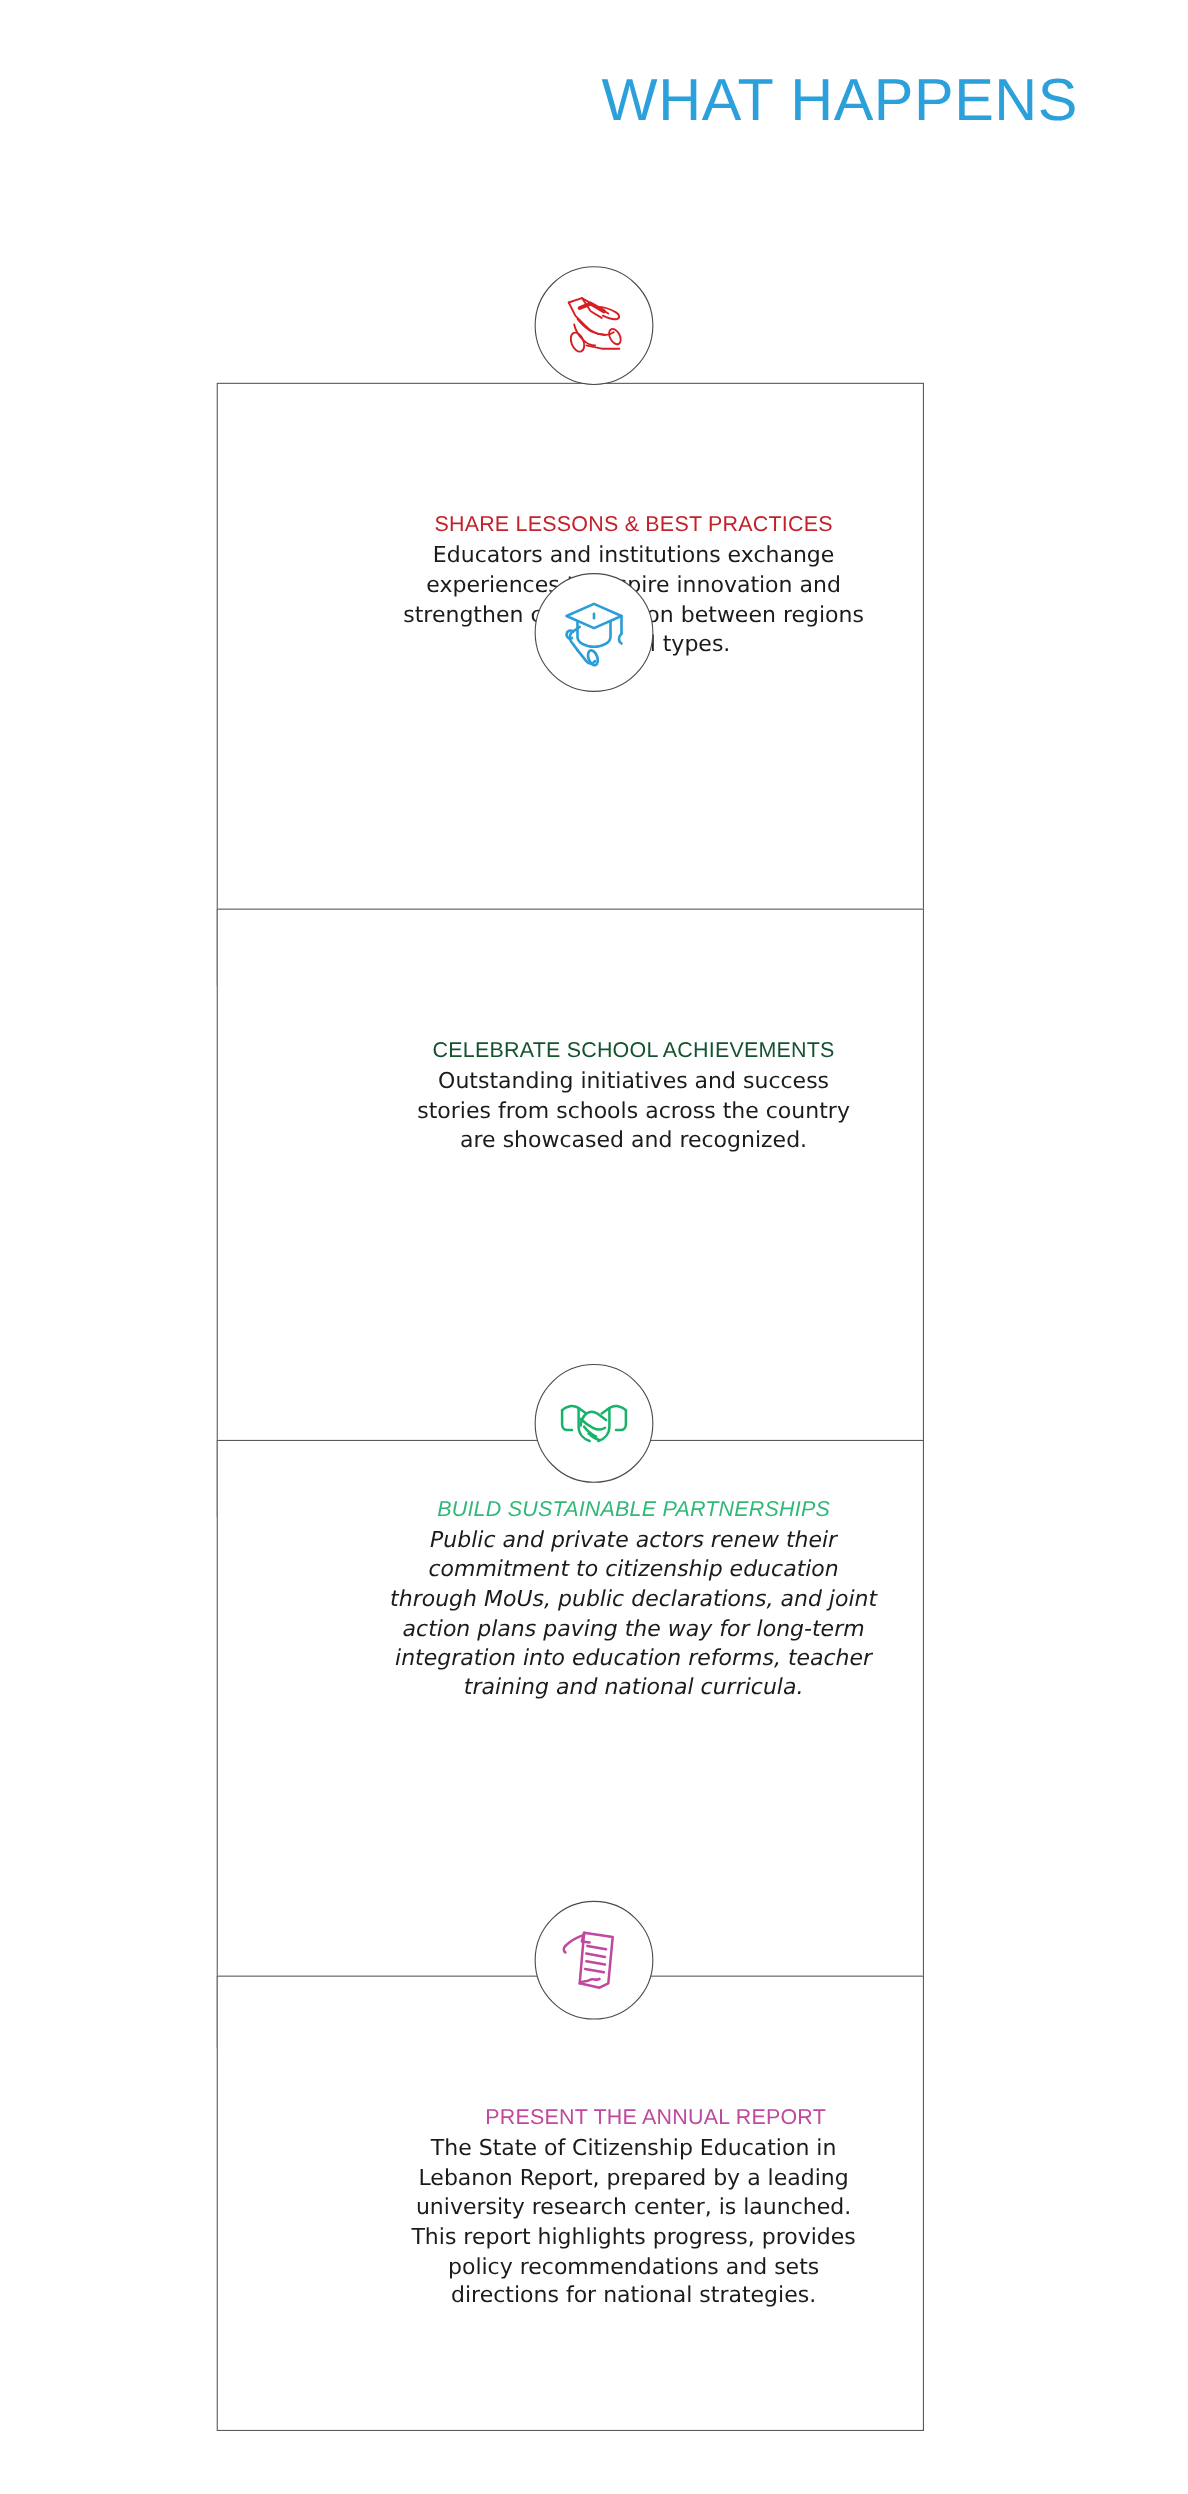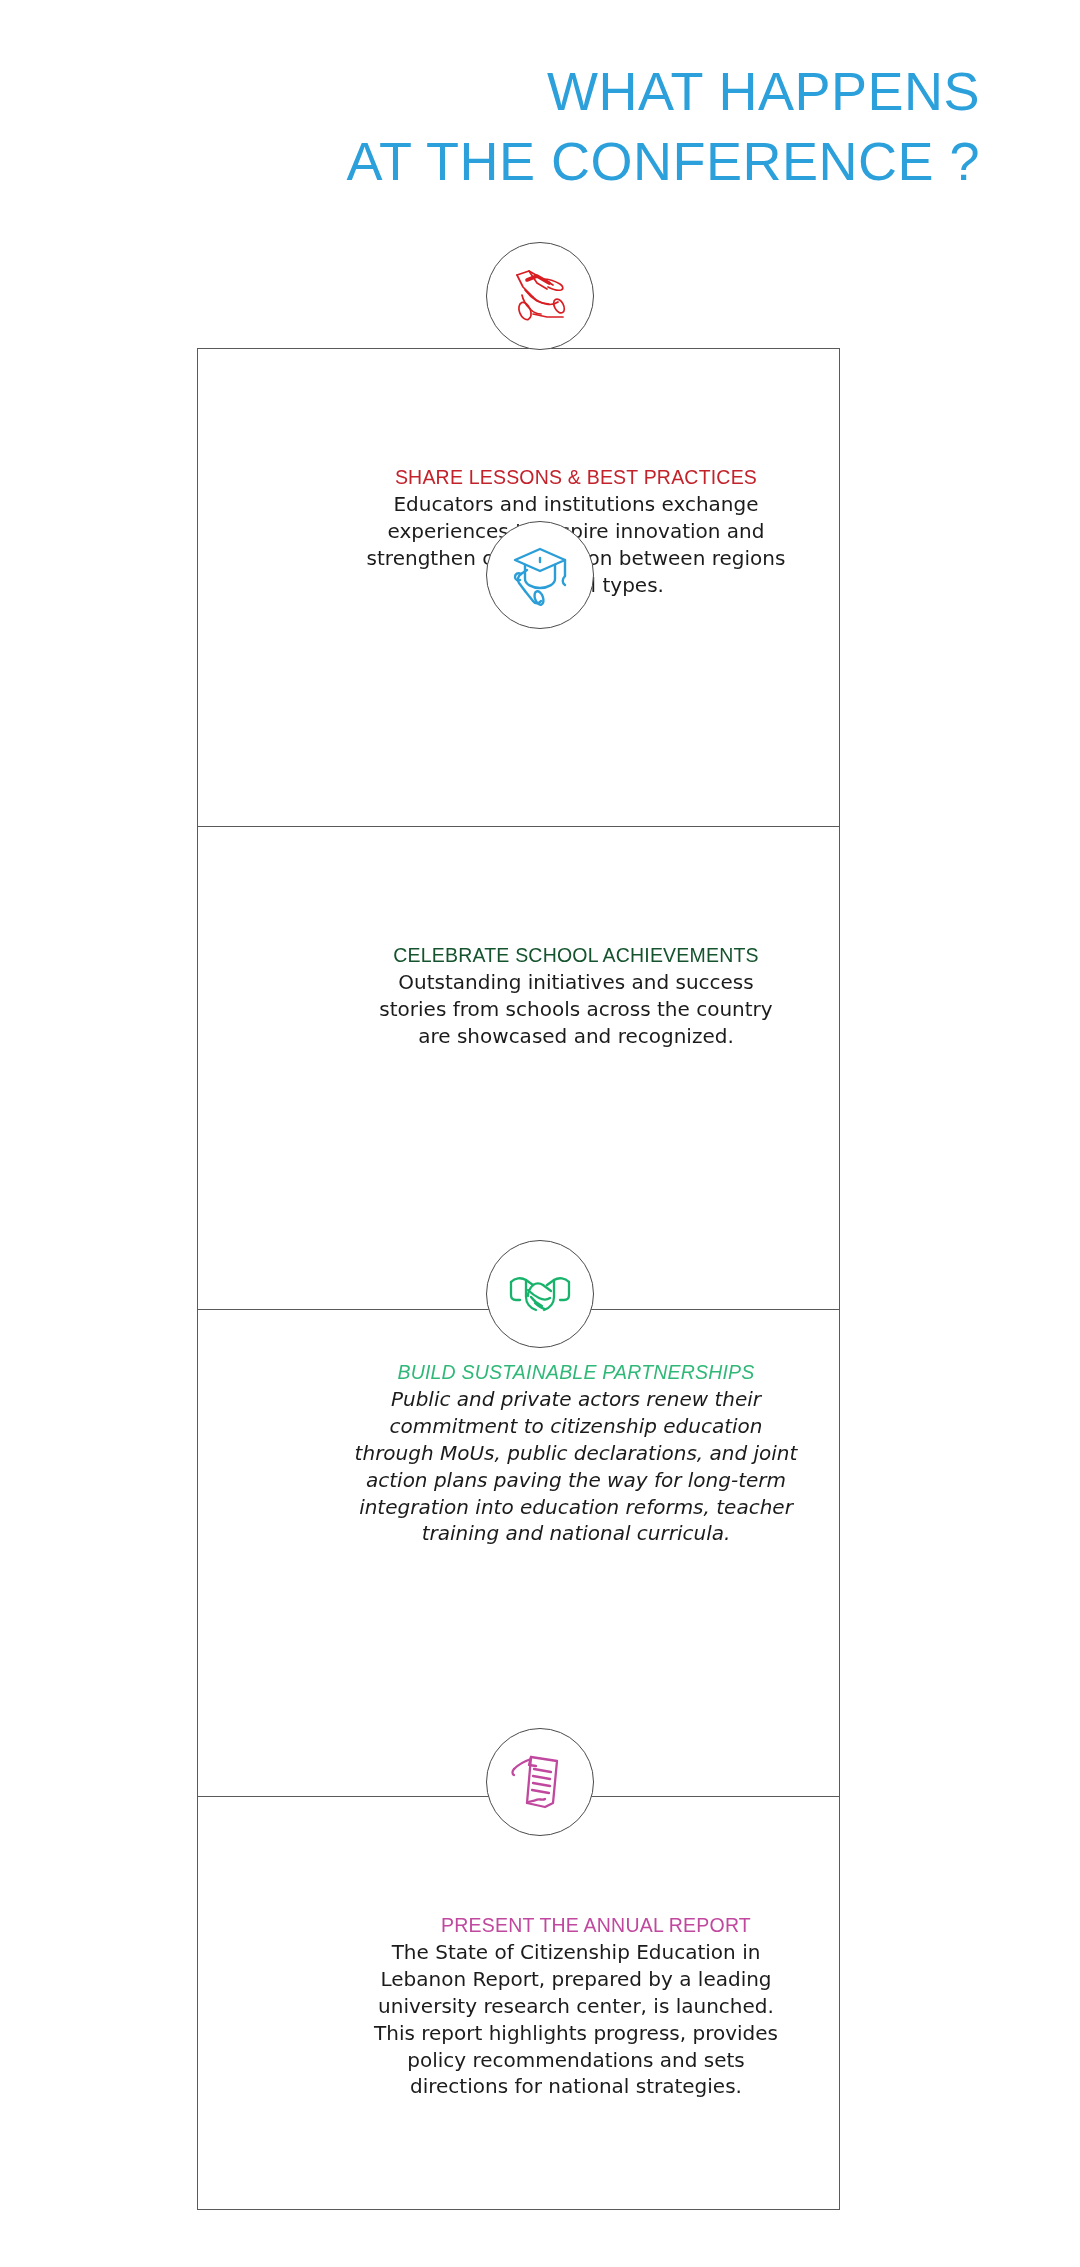--- a/index.html
+++ b/index.html
@@ -99,21 +99,20 @@
     width: 758px;
     box-sizing: border-box;
     z-index: 4;
   }
 </style>
 </head>
 <body>
 
 <div id="page-title">
   <div class="title-line first">WHAT HAPPENS</div>
-  <div class="title-line second">AT THE CONFERENCE ?</div>
 </div>
 
 <div class="card" id="card-0" style="top: 348px; height: 548px;"></div>
 
 <div class="medallion" id="med-0" style="top:242px;">
   <svg width="74" height="74" viewBox="0 0 74 74" aria-hidden="true">
     <g fill="none" stroke="#D81E22" stroke-width="1.7" stroke-linecap="round" stroke-linejoin="round">
       <path d="M14 16 L26 12 L40 20 L50 26"></path>
       <path d="M14 16 L20 28 L30 38"></path>
       <path d="M26 12 L34 24 L44 30"></path>

